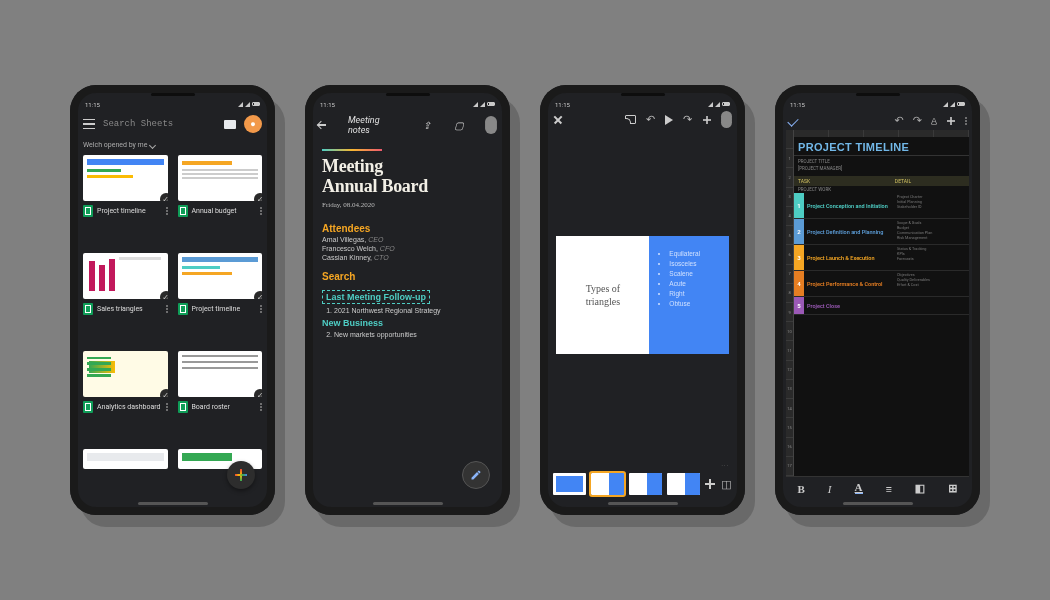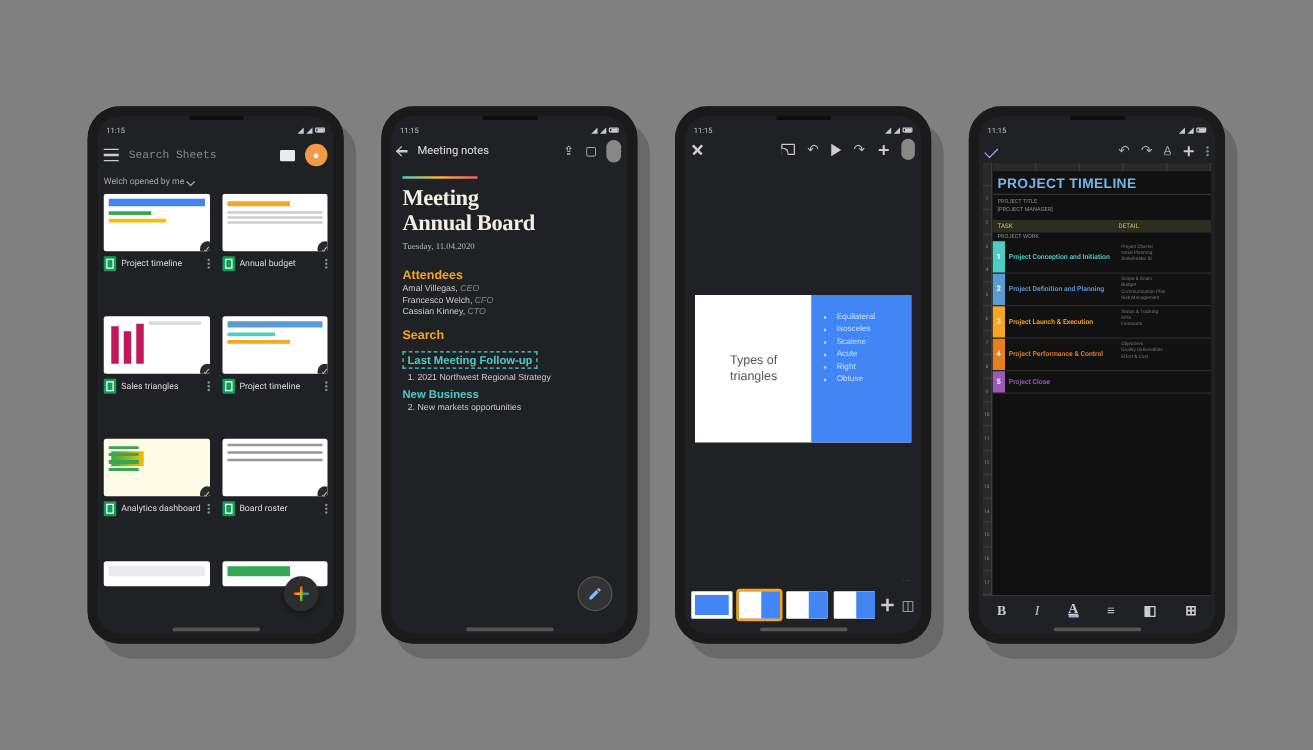--- a/index.html
+++ b/index.html
@@ -82,21 +82,21 @@
   .more-dot{width:2px;height:2px;background:#888;border-radius:50%;box-shadow:0 3px 0 #888,0 -3px 0 #888;}
   .offline-badge{position:absolute;bottom:-4px;right:-4px;width:12px;height:12px;background:#2a2a2a;border-radius:50%;display:flex;align-items:center;justify-content:center;font-size:8px;color:#ccc;}
   .fab{position:absolute;right:20px;bottom:26px;width:28px;height:28px;background:#2d2d2d;border-radius:50%;box-shadow:0 2px 4px rgba(0,0,0,.4);display:flex;align-items:center;justify-content:center;}
   .fab-plus{position:relative;width:12px;height:12px;}
   .fab-plus::before,.fab-plus::after{content:"";position:absolute;background:linear-gradient(90deg,#ea4335,#fbbc04,#34a853,#4285f4);}
   .fab-plus::before{left:5px;top:0;width:2px;height:12px;background:linear-gradient(180deg,#ea4335,#fbbc04,#34a853);}
   .fab-plus::after{top:5px;left:0;height:2px;width:12px;}
   .navbar{position:absolute;bottom:10px;left:50%;transform:translateX(-50%);width:70px;height:3px;background:#555;border-radius:2px;}
 
   
-  .appbar2{display:flex;align-items:center;gap:6px;padding:6px 2px 6px;}
+  .appbar2{display:flex;align-items:center;gap:20px;padding:6px 2px 6px;font-style:italic;}
   .back-arrow{width:10px;height:10px;position:relative;}
   .back-arrow::before{content:"";position:absolute;top:4px;left:0;width:8px;height:1.5px;background:#ccc;}
   .back-arrow::after{content:"";position:absolute;top:1.5px;left:0;width:5px;height:5px;border-left:1.5px solid #ccc;border-bottom:1.5px solid #ccc;transform:rotate(45deg);}
   .appbar2 .title{font-size:9px;color:#e0e0e0;flex:1;}
   .ab-icon{width:12px;height:12px;display:flex;align-items:center;justify-content:center;color:#ccc;font-size:10px;}
   .doc-body{flex:1;padding:8px 6px 2px;overflow:hidden;font-family:Georgia,serif;color:#eee;}
   .accent-bar{height:2px;width:60px;background:linear-gradient(90deg,#4ecdc4,#f7b731,#ee5a6f);margin-bottom:6px;}
   .h1{font-size:18px;font-weight:800;line-height:1.1;letter-spacing:-0.3px;color:#f2efe6;}
   .date2{font-size:7px;color:#bbb;margin-top:4px;}
   .h2o{font-size:10px;font-weight:700;color:#f5a623;font-family:-apple-system,Arial;}
@@ -112,21 +112,21 @@
   .ic{width:11px;height:11px;color:#bbb;display:flex;align-items:center;justify-content:center;font-size:11px;}
   .close-x{position:relative;width:10px;height:10px;}
   .close-x::before,.close-x::after{content:"";position:absolute;top:4px;left:0;width:10px;height:1.5px;background:#ccc;}
   .close-x::before{transform:rotate(45deg);}
   .close-x::after{transform:rotate(-45deg);}
   .cast-ic{width:11px;height:9px;border:1.3px solid #ccc;border-radius:1px;position:relative;}
   .cast-ic::after{content:"";position:absolute;left:-1px;bottom:-1px;width:5px;height:5px;border-radius:0 5px 0 0;background:#202124;border-top:1.3px solid #ccc;border-right:1.3px solid #ccc;}
   .play-ic{width:0;height:0;border-style:solid;border-width:5px 0 5px 8px;border-color:transparent transparent transparent #ccc;}
   .slide-area{flex:1;display:flex;align-items:center;justify-content:center;}
   .slide-main{width:94%;height:118px;background:#fff;display:flex;}
-  .slide-left{width:54%;display:flex;align-items:center;justify-content:center;font-size:10px;color:#555;text-align:center;line-height:1.3;font-family:Liberation Sans, sans-serif;}
+  .slide-left{width:54%;display:flex;align-items:center;justify-content:center;font-size:10px;color:#555;text-align:center;line-height:1.3;font-family:Liberation Serif, serif;}
   .slide-right{flex:1;background:#4285f4;padding:14px 10px;font-size:6.5px;color:#cfe0ff;font-family:Arial;}
   .slide-right li{list-style:disc;margin-left:10px;margin-bottom:3px;}
   .notes-divider{font-size:5px;color:#888;text-align:right;padding:2px 6px;}
   .film-strip{display:flex;gap:5px;padding:4px 2px 2px;align-items:center;}
   .mini{width:36px;height:22px;background:#fff;border-radius:1px;position:relative;overflow:hidden;font-size:3px;}
   .mini.sel{outline:2px solid #f5a623;}
   .mini .half{position:absolute;right:0;top:0;bottom:0;width:45%;background:#4285f4;}
   .mini-controls{margin-left:auto;display:flex;gap:6px;align-items:center;}
   .plus-ic{position:relative;width:10px;height:10px;}
   .plus-ic::before,.plus-ic::after{content:"";position:absolute;background:#ccc;}
@@ -292,21 +292,21 @@
       <div class="back-arrow"></div>
       <div class="title">Meeting notes</div>
       <div class="ab-icon">⇪</div>
       <div class="ab-icon">▢</div>
       <div class="ab-icon more-dot" style="position:relative;top:0;"></div>
     </div>
     <div class="doc-body">
       <div class="accent-bar"></div>
       <div class="h1">Meeting</div>
       <div class="h1">Annual Board</div>
-      <div class="date2">Tuesday, 11.04.2020</div>
+      <div class="date2">Friday, 08.04.2020</div>
       <div style="height:14px;"></div>
       <div class="h2o">Attendees</div>
       <div class="att"><span>Amal Villegas,</span> <i>CEO</i></div>
       <div class="att"><span>Francesco Welch,</span> <i>CFO</i></div>
       <div class="att"><span>Cassian Kinney,</span> <i>CTO</i></div>
       <div style="height:10px;"></div>
       <div class="h2o">Search</div>
       <div style="height:4px;"></div>
       <span class="h2t">Last Meeting Follow-up</span>
       <ol class="ol">

